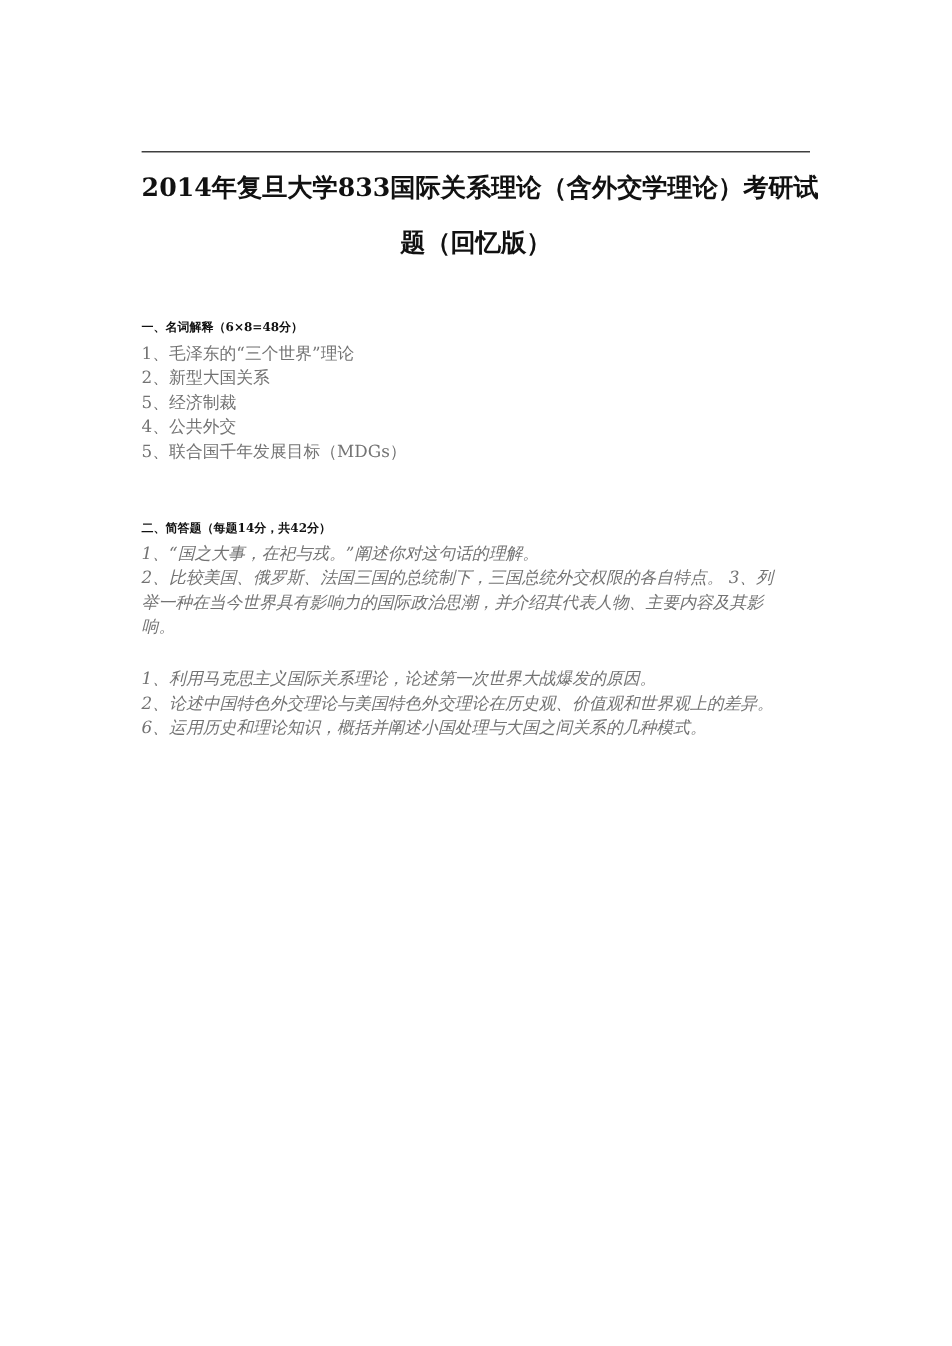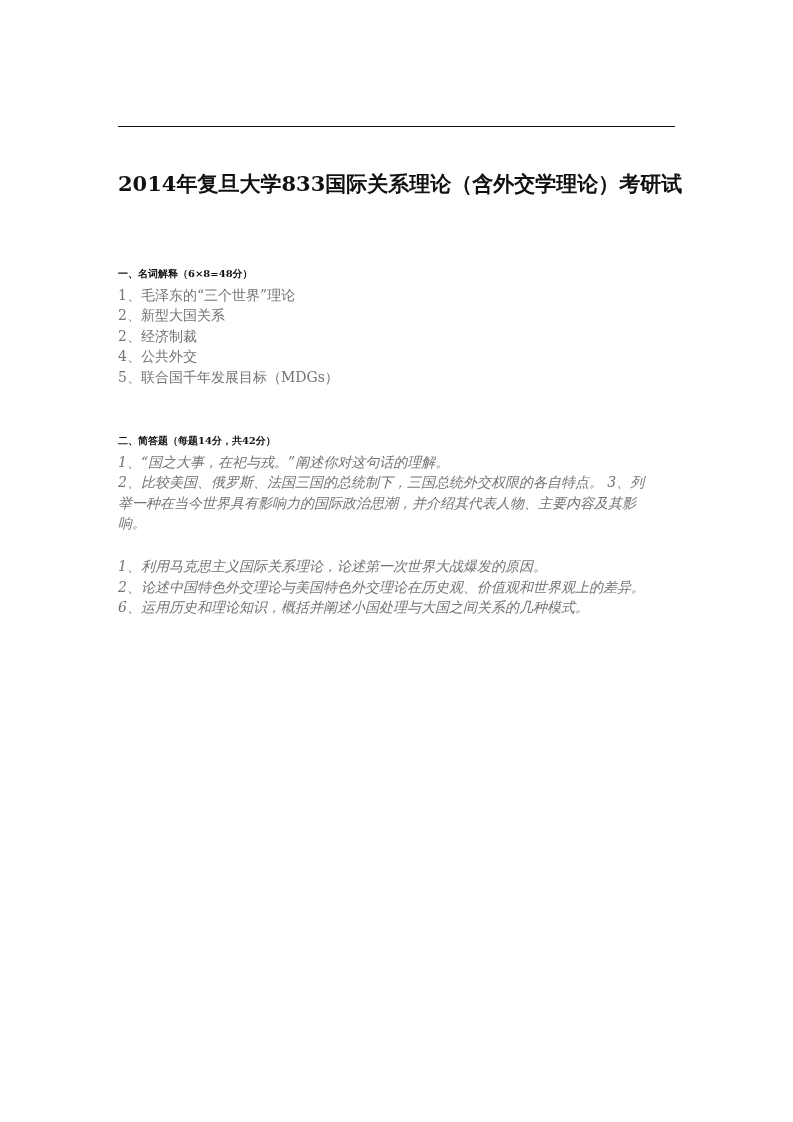--- a/index.html
+++ b/index.html
@@ -38,21 +38,20 @@
       font-weight: bold;
       font-size: 21px;
       line-height: 42px;
       text-align: center;
       letter-spacing: 0px;
       margin: 0;
     }
     .title .line1 {
       display: block;
       white-space: nowrap;
-      margin-top: 28px;
     }
     .title .line2 {
       display: block;
       margin-top: 4px;
     }
     .section {
       position: absolute;
       left: 0;
       width: 540px;
     }
@@ -80,27 +79,28 @@
     }
   </style>
 </head>
 <body>
 
 <div class="page">
   <div class="top-rule"></div>
 
   <h1 class="title">
     <span class="line1">2014年复旦大学833国际关系理论（含外交学理论）考研试</span>
+    <span class="line2">题（回忆版）</span>
   </h1>
 
   <div class="section sec-1">
     <p class="section-heading">一、名词解释（6×8=48分）</p>
     <p class="item">1、毛泽东的“三个世界”理论</p>
     <p class="item">2、新型大国关系</p>
-    <p class="item">2、经济制裁</p>
+    <p class="item">5、经济制裁</p>
     <p class="item">4、公共外交</p>
     <p class="item">5、联合国千年发展目标（MDGs）</p>
   </div>
 
   <div class="section sec-2">
     <p class="section-heading">二、简答题（每题14分，共42分）</p>
     <p class="item wrap">1、“国之大事，在祀与戎。”阐述你对这句话的理解。</p>
     <p class="item wrap">2、比较美国、俄罗斯、法国三国的总统制下，三国总统外交权限的各自特点。 3、列举一种在当今世界具有影响力的国际政治思潮，并介绍其代表人物、主要内容及其影响。</p>
   </div>
 

